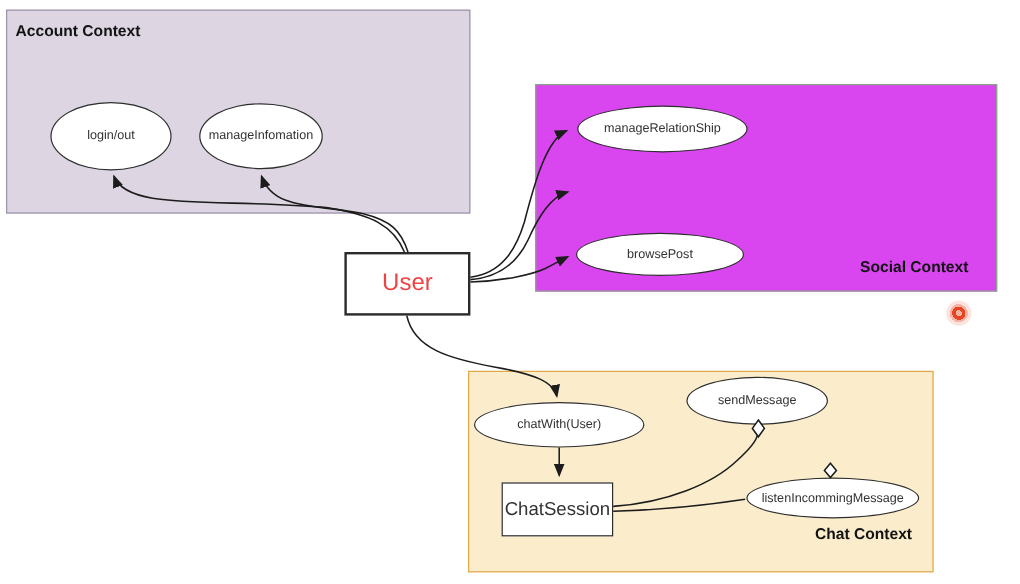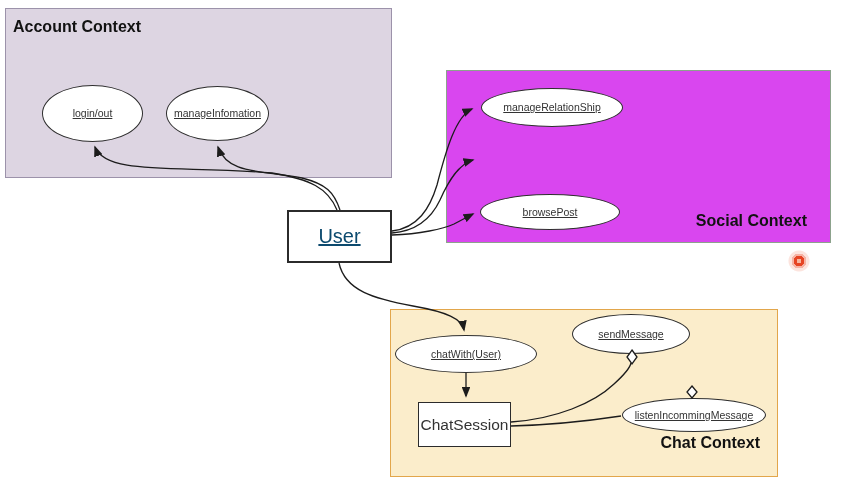--- a/index.html
+++ b/index.html
@@ -12,45 +12,44 @@
     font-family: "Liberation Sans", sans-serif;
   }
   .ctx {
     position: absolute;
     box-sizing: border-box;
     border: 1px solid #999;
   }
   .ctx-title {
     position: absolute;
     font-weight: bold;
-    font-size: 16px;
+    font-size: 13px;
     color: #121212;
     white-space: nowrap;
   }
   .node {
     position: absolute;
     box-sizing: border-box;
     background: #ffffff;
     display: flex;
     align-items: center;
     justify-content: center;
     text-align: center;
     color: #333333;
     z-index: 2;
   }
   .ellipse {
     border: 1.5px solid #2e2e2e;
     border-radius: 50%;
     font-size: 10.5px;
     line-height: 1;
     padding: 0 4px;
-    text-decoration: underline;
   }
   .rect-node { border: 2px solid #2b2b2b; }
-  .user-label { font-size: 20px; color: #0c4a6e; text-decoration: underline; }
+  .user-label { font-size: 20px; color: #ef4444; }
   .chatsession-label { font-size: 15.5px; color: #333; text-align: center; }
   svg.wires {
     position: absolute;
     left: 0; top: 0;
     width: 850px; height: 487px;
     z-index: 3;
     pointer-events: none;
   }
   .laser-dot {
     position: absolute;

